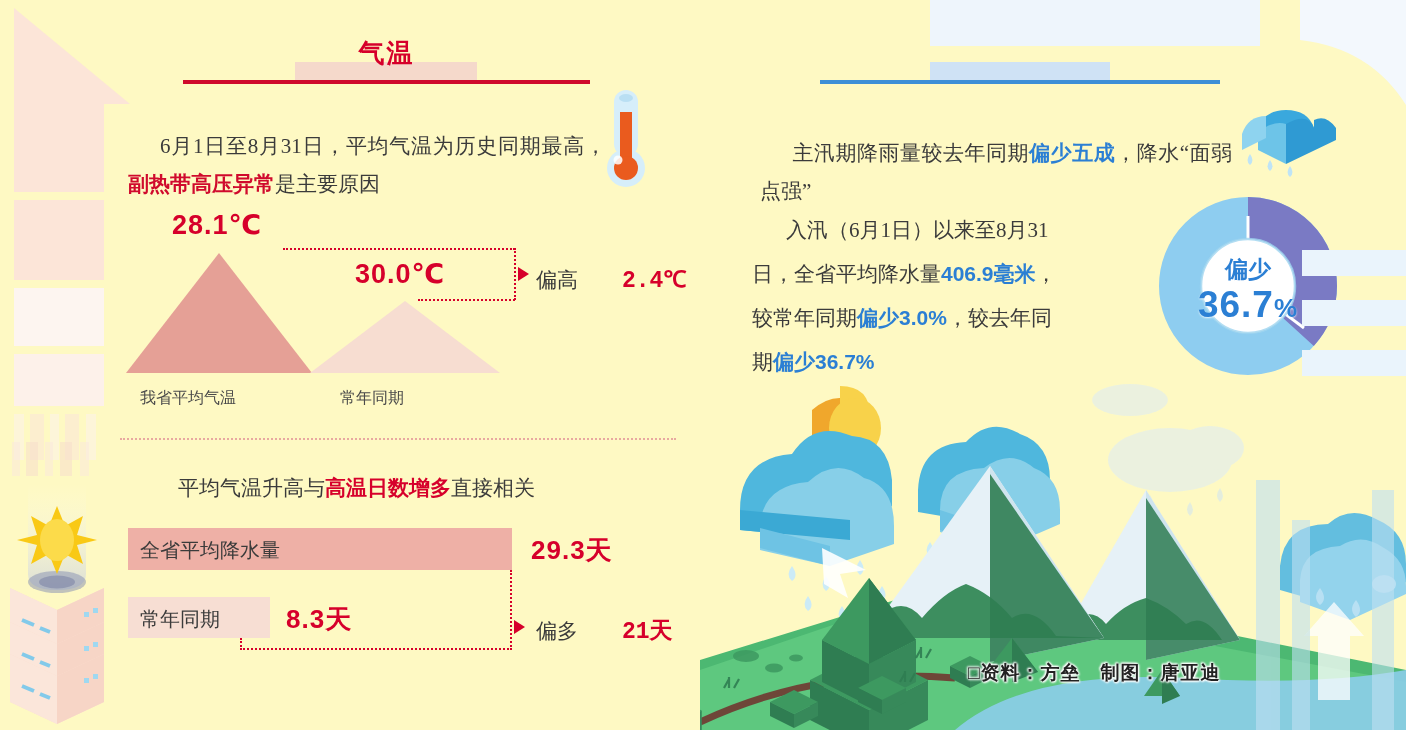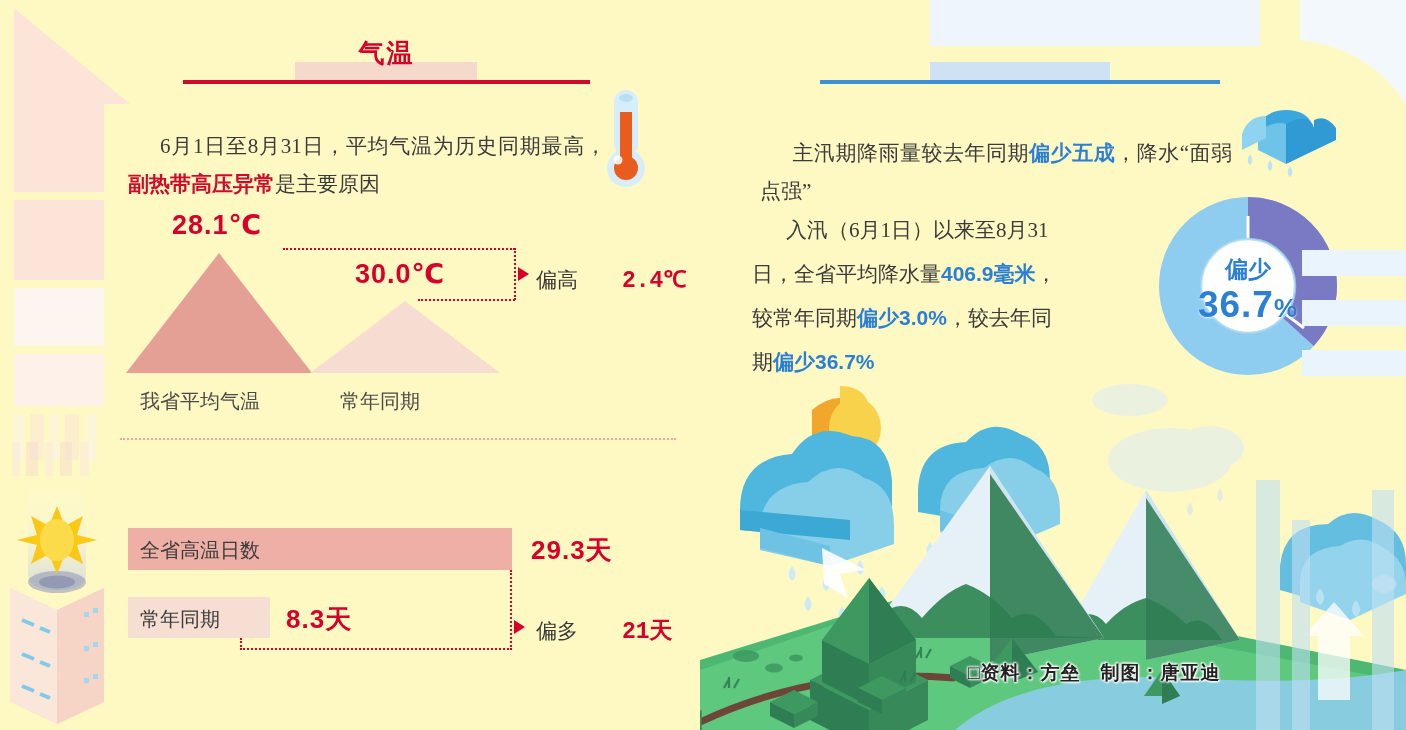--- a/index.html
+++ b/index.html
@@ -20,21 +20,21 @@
   .sec-head .hl-title{position:absolute;font-size:26px;font-weight:bold;letter-spacing:2px;text-align:center;width:100%;top:-6px;}
 
   
   .para{position:absolute;font-family:"Liberation Serif","DejaVu Serif",serif;
         font-size:21px;line-height:38px;color:#3b3b3b;text-align:justify;}
   .para b{font-family:"Liberation Sans","DejaVu Sans",sans-serif;font-weight:bold;}
   .para .red{color:#d00a2d;}
   .para .blue{color:#2b7fd4;}
   .val-red{position:absolute;color:#d6002b;font-weight:bold;letter-spacing:1px;}
   .axis-label{position:absolute;font-family:"Liberation Serif","DejaVu Serif",serif;
-              font-size:20px;color:#4a4a4a;}
+              font-size:16px;color:#4a4a4a;}
 
   
   .dot-h{position:absolute;border-top:2px dotted #d6002b;height:0;}
   .dot-v{position:absolute;border-left:2px dotted #d6002b;width:0;}
   .arrow-r{position:absolute;width:0;height:0;border-left:11px solid #d6002b;
            border-top:7px solid transparent;border-bottom:7px solid transparent;}
   .delta{position:absolute;font-family:"Liberation Serif","DejaVu Serif",serif;font-size:21px;color:#3b3b3b;}
   .delta b{font-family:Liberation Mono, monospace;color:#d6002b;font-size:23px;margin-left:44px;}
 
   .sep-dot{position:absolute;border-top:2px dotted #e8a9a0;height:0;}
@@ -172,23 +172,26 @@
   <div class="dot-h" style="left:283px;top:248px;width:232px;"></div>
   <div class="dot-v" style="left:514px;top:248px;height:52px;"></div>
   <div class="dot-h" style="left:418px;top:299px;width:97px;"></div>
   <div class="arrow-r" style="left:518px;top:267px;"></div>
   <div class="delta" style="left:536px;top:262px;white-space:nowrap;">
     <span>偏高</span><b>2.4℃</b>
   </div>
 
   <div class="sep-dot" style="left:120px;top:438px;width:556px;"></div>
 
+  <div class="subhead" style="left:178px;top:474px;white-space:nowrap;">
+    <span>平均气温升高与</span><b>高温日数增多</b><span>直接相关</span>
+  </div>
 
   <div class="bar" style="left:128px;top:528px;width:384px;height:42px;background:#eeb0a6;"></div>
-  <div class="bar-label" style="left:140px;top:537px;">全省高温日数</div>
+  <div class="bar-label" style="left:140px;top:537px;">全省平均降水量</div>
   <div class="val-red" style="left:531px;top:533px;font-size:26px;">29.3天</div>
 
   <div class="bar" style="left:128px;top:597px;width:142px;height:41px;background:#f7ded3;"></div>
   <div class="bar-label" style="left:140px;top:606px;">常年同期</div>
   <div class="val-red" style="left:286px;top:602px;font-size:26px;">8.3天</div>
 
   <div class="dot-v" style="left:510px;top:570px;height:80px;"></div>
   <div class="dot-h" style="left:240px;top:648px;width:272px;"></div>
   <div class="dot-v" style="left:240px;top:638px;height:12px;"></div>
   <div class="arrow-r" style="left:514px;top:620px;"></div>

